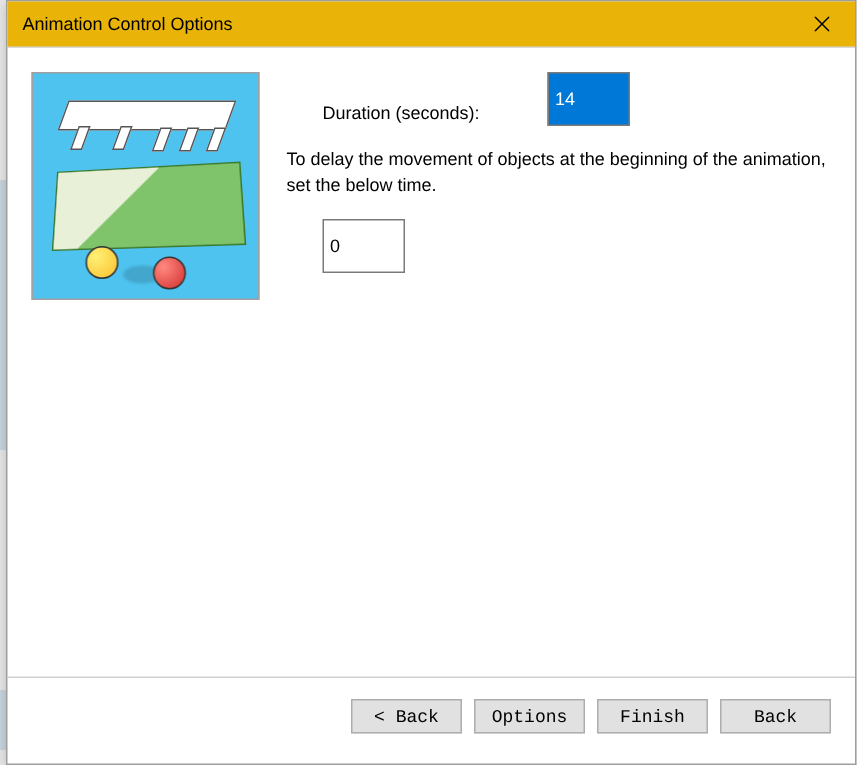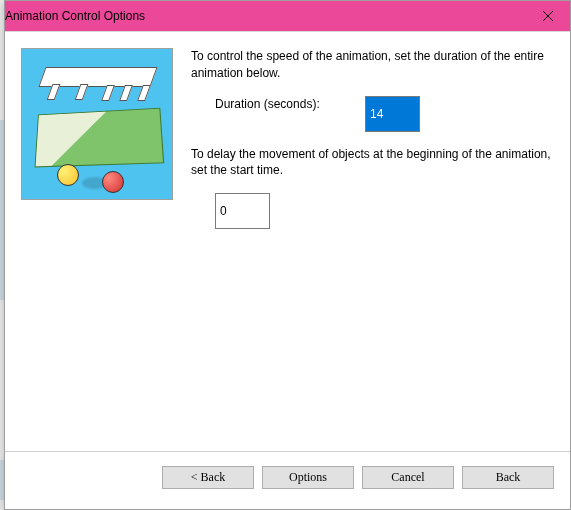--- a/index.html
+++ b/index.html
@@ -21,22 +21,23 @@
     background: #ffffff;
     border: 1px solid #9e9e9e;
     box-shadow: 0 2px 8px rgba(0,0,0,0.2);
     display: flex;
     flex-direction: column;
   }
   .titlebar {
     height: 30px;
     display: flex;
     align-items: center;
+    padding-left: 10px;
     border-bottom: 1px solid #d8d8d8;
-    background: #ec4899;
+    background: #eab308;
   }
   .title-text {
     flex: 1;
     font-size: 12px;
     color: #000;
   }
   .close-btn {
     width: 45px;
     height: 30px;
     display: flex;
@@ -128,21 +129,21 @@
     padding-left: 18px;
     color: #000;
     font-size: 12px;
     line-height: 1.4;
   }
   .instruction {
     margin-bottom: 14px;
   }
   .field-row {
     display: flex;
-    align-items: flex-start;
+    align-items: flex-end;
     margin-bottom: 14px;
     padding-left: 24px;
   }
   .field-label {
     width: 150px;
   }
   .text-input {
     width: 55px;
     height: 36px;
     border: 1px solid #7a7a7a;
@@ -163,26 +164,26 @@
     gap: 8px;
   }
   .footer::before {
     content: "";
     display: block;
     border-top: 1px solid #f4f4f4;
     position: relative;
     top: -15px;
   }
   .btn {
-    width: 92px;
+    width: 74px;
     height: 23px;
     background: #e1e1e1;
     border: 1px solid #adadad;
     font-size: 12px;
-    font-family: Liberation Serif, serif;
+    font-family: Liberation Mono, monospace;
     cursor: pointer;
     padding: 0;
   }
 
   
   .bg-line {
     position: absolute;
     background: #c9d6de;
   }
 </style>
@@ -212,36 +213,35 @@
       <div class="extra-tab2"></div>
       <div class="extra-tab3"></div>
       <div class="plate"></div>
       <div class="knob shadow"></div>
       <div class="knob yellow"></div>
       <div class="knob red"></div>
     </div>
 
     <div class="right-pane">
 
-      <div class="instruction">To control the speed of the animation, set the duration of the entire animation below.</div>
 
       <div class="field-row">
         <span class="field-label">Duration (seconds):</span>
         <input type="text" class="text-input selected" value="14" style="">
       </div>
 
-      <div class="instruction">To delay the movement of objects at the beginning of the animation, set the start time.</div>
+      <div class="instruction">To delay the movement of objects at the beginning of the animation, set the below time.</div>
 
       <div class="field-row">
         <input type="text" class="text-input" value="0" style="">
       </div>
 
     </div>
   </div>
 
   <div class="footer">
     <button class="btn">&lt; Back</button>
     <button class="btn">Options</button>
-    <button class="btn">Cancel</button>
+    <button class="btn">Finish</button>
     <button class="btn">Back</button>
   </div>
 
 </div>
 
 </body></html>

